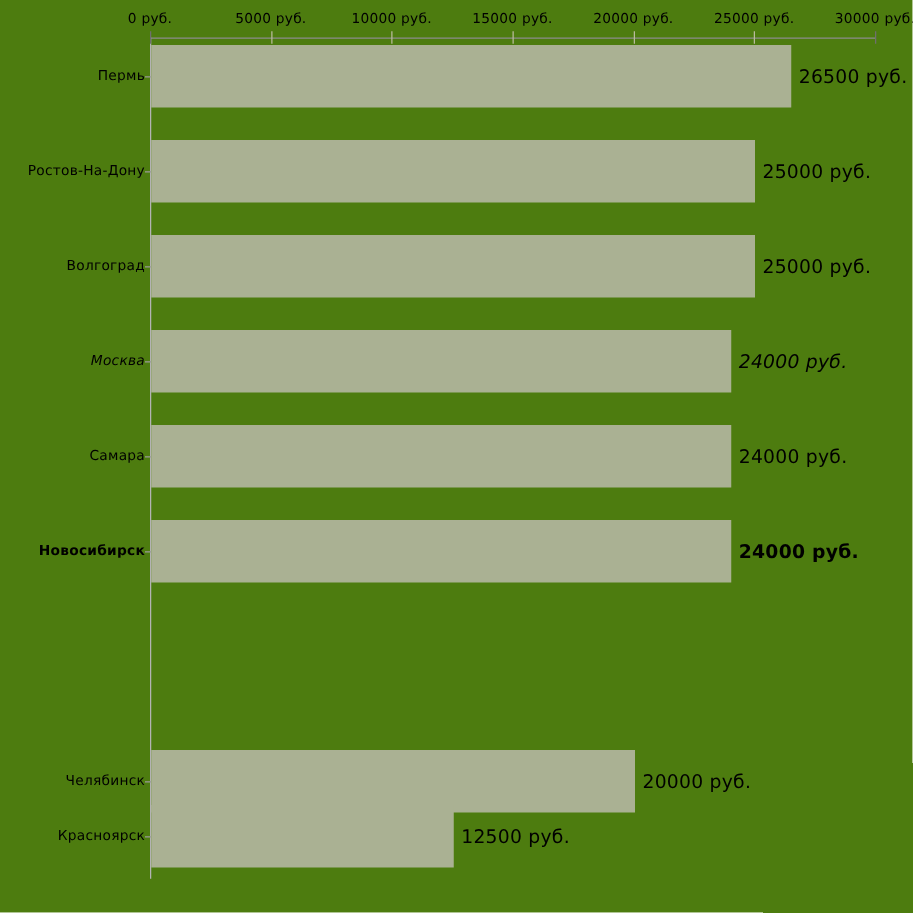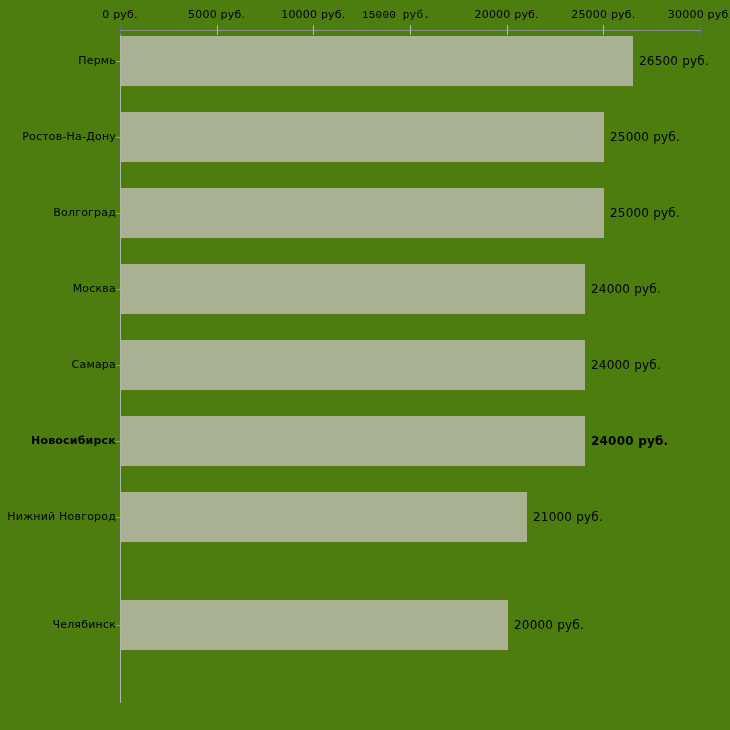--- a/index.html
+++ b/index.html
@@ -98,37 +98,37 @@
     height: 1px;
     background: #9a9a9a;
   }
   .bar-rect {
     position: absolute;
     left: 121px;
     background: #aab193;
   }
   .bar-value-label {
     position: absolute;
-    font-size: 12px;
+    font-size: 15px;
     color: #000000;
     white-space: nowrap;
     line-height: 12px;
     letter-spacing: 0.2px;
   }
 </style>
 </head>
 <body>
 
 <div id="chart-root">
 
   <div class="axis-top-labels">
       <div class="axis-tick-label" style="left: 120px;">0 руб.</div>
       <div class="axis-tick-label" style="left: 216.667px;">5000 руб.</div>
       <div class="axis-tick-label" style="left: 313.333px;">10000 руб.</div>
-      <div class="axis-tick-label" style="left: 396px; font-family: Liberation Mono, monospace;">15000 руб.</div>
+      <div class="axis-tick-label" style="left: 410px;">15000 руб.</div>
       <div class="axis-tick-label" style="left: 506.667px;">20000 руб.</div>
       <div class="axis-tick-label" style="left: 603.333px;">25000 руб.</div>
       <div class="axis-tick-label" style="left: 700px;">30000 руб.</div>
     </div>
 
   <div class="axis-top-line"></div>
   <div class="axis-left-line"></div>
 
   <div class="plot-area">
       <div class="bar-row" style="top: 36px; height: 50px;">
@@ -142,49 +142,49 @@
         <div class="bar-cat-tick" style="top: 25px;"></div>
         <div class="bar-rect" title="Ростов-На-Дону — 25000 руб." style="top: 0px; width: 483px; height: 50px; background: rgb(170, 177, 147);"></div>
         <div class="bar-value-label" style="left: 610px; top: 19px;">25000 руб.</div>
       </div>
       <div class="bar-row" style="top: 188px; height: 50px;">
         <div class="bar-cat-label" style="top: 19px;">Волгоград</div>
         <div class="bar-cat-tick" style="top: 25px;"></div>
         <div class="bar-rect" title="Волгоград — 25000 руб." style="top: 0px; width: 483px; height: 50px; background: rgb(170, 177, 147);"></div>
         <div class="bar-value-label" style="left: 610px; top: 19px;">25000 руб.</div>
       </div>
-      <div class="bar-row" style="top: 264px; height: 50px;">
+      <div class="bar-row" style="top: 264px; height: 50px; font-style: italic;">
         <div class="bar-cat-label" style="top: 19px;">Москва</div>
         <div class="bar-cat-tick" style="top: 25px;"></div>
         <div class="bar-rect" title="Москва — 24000 руб." style="top: 0px; width: 464px; height: 50px; background: rgb(170, 177, 147);"></div>
         <div class="bar-value-label" style="left: 591px; top: 19px;">24000 руб.</div>
       </div>
       <div class="bar-row" style="top: 340px; height: 50px;">
         <div class="bar-cat-label" style="top: 19px;">Самара</div>
         <div class="bar-cat-tick" style="top: 25px;"></div>
         <div class="bar-rect" title="Самара — 24000 руб." style="top: 0px; width: 464px; height: 50px; background: rgb(170, 177, 147);"></div>
         <div class="bar-value-label" style="left: 591px; top: 19px;">24000 руб.</div>
       </div>
       <div class="bar-row" style="top: 416px; height: 50px; font-weight: bold;">
         <div class="bar-cat-label" style="top: 19px;">Новосибирск</div>
         <div class="bar-cat-tick" style="top: 25px;"></div>
         <div class="bar-rect" title="Новосибирск — 24000 руб." style="top: 0px; width: 464px; height: 50px; background: rgb(170, 177, 147);"></div>
         <div class="bar-value-label" style="left: 591px; top: 19px;">24000 руб.</div>
       </div>
-      <div class="bar-row" style="top: 492px; height: 50px;">
-        <div class="bar-cat-label" style="top: 19px;">Нижний Новгород</div>
-        <div class="bar-cat-tick" style="top: 25px;"></div>
-        <div class="bar-rect" title="Нижний Новгород — 21000 руб." style="top: 0px; width: 406px; height: 50px; background: rgb(170, 177, 147);"></div>
-        <div class="bar-value-label" style="left: 533px; top: 19px;">21000 руб.</div>
-      </div>
       <div class="bar-row" style="top: 568px; height: 50px; margin-top: 32px;">
         <div class="bar-cat-label" style="top: 19px;">Челябинск</div>
         <div class="bar-cat-tick" style="top: 25px;"></div>
         <div class="bar-rect" title="Челябинск — 20000 руб." style="top: 0px; width: 387px; height: 50px; background: rgb(170, 177, 147);"></div>
         <div class="bar-value-label" style="left: 514px; top: 19px;">20000 руб.</div>
+      </div>
+      <div class="bar-row" style="top: 644px; height: 50px;">
+        <div class="bar-cat-label" style="top: 19px;">Красноярск</div>
+        <div class="bar-cat-tick" style="top: 25px;"></div>
+        <div class="bar-rect" title="Красноярск — 12500 руб." style="top: 0px; width: 242px; height: 50px; background: rgb(170, 177, 147);"></div>
+        <div class="bar-value-label" style="left: 369px; top: 19px;">12500 руб.</div>
       </div>
     </div>
 
 <div class="axis-tick-mark edge" style="left: 120px;"></div>
     <div class="axis-tick-mark" style="left: 217px;"></div>
     <div class="axis-tick-mark" style="left: 313px;"></div>
     <div class="axis-tick-mark" style="left: 410px;"></div>
     <div class="axis-tick-mark" style="left: 507px;"></div>
     <div class="axis-tick-mark" style="left: 603px;"></div>
     <div class="axis-tick-mark edge" style="left: 700px;"></div>

